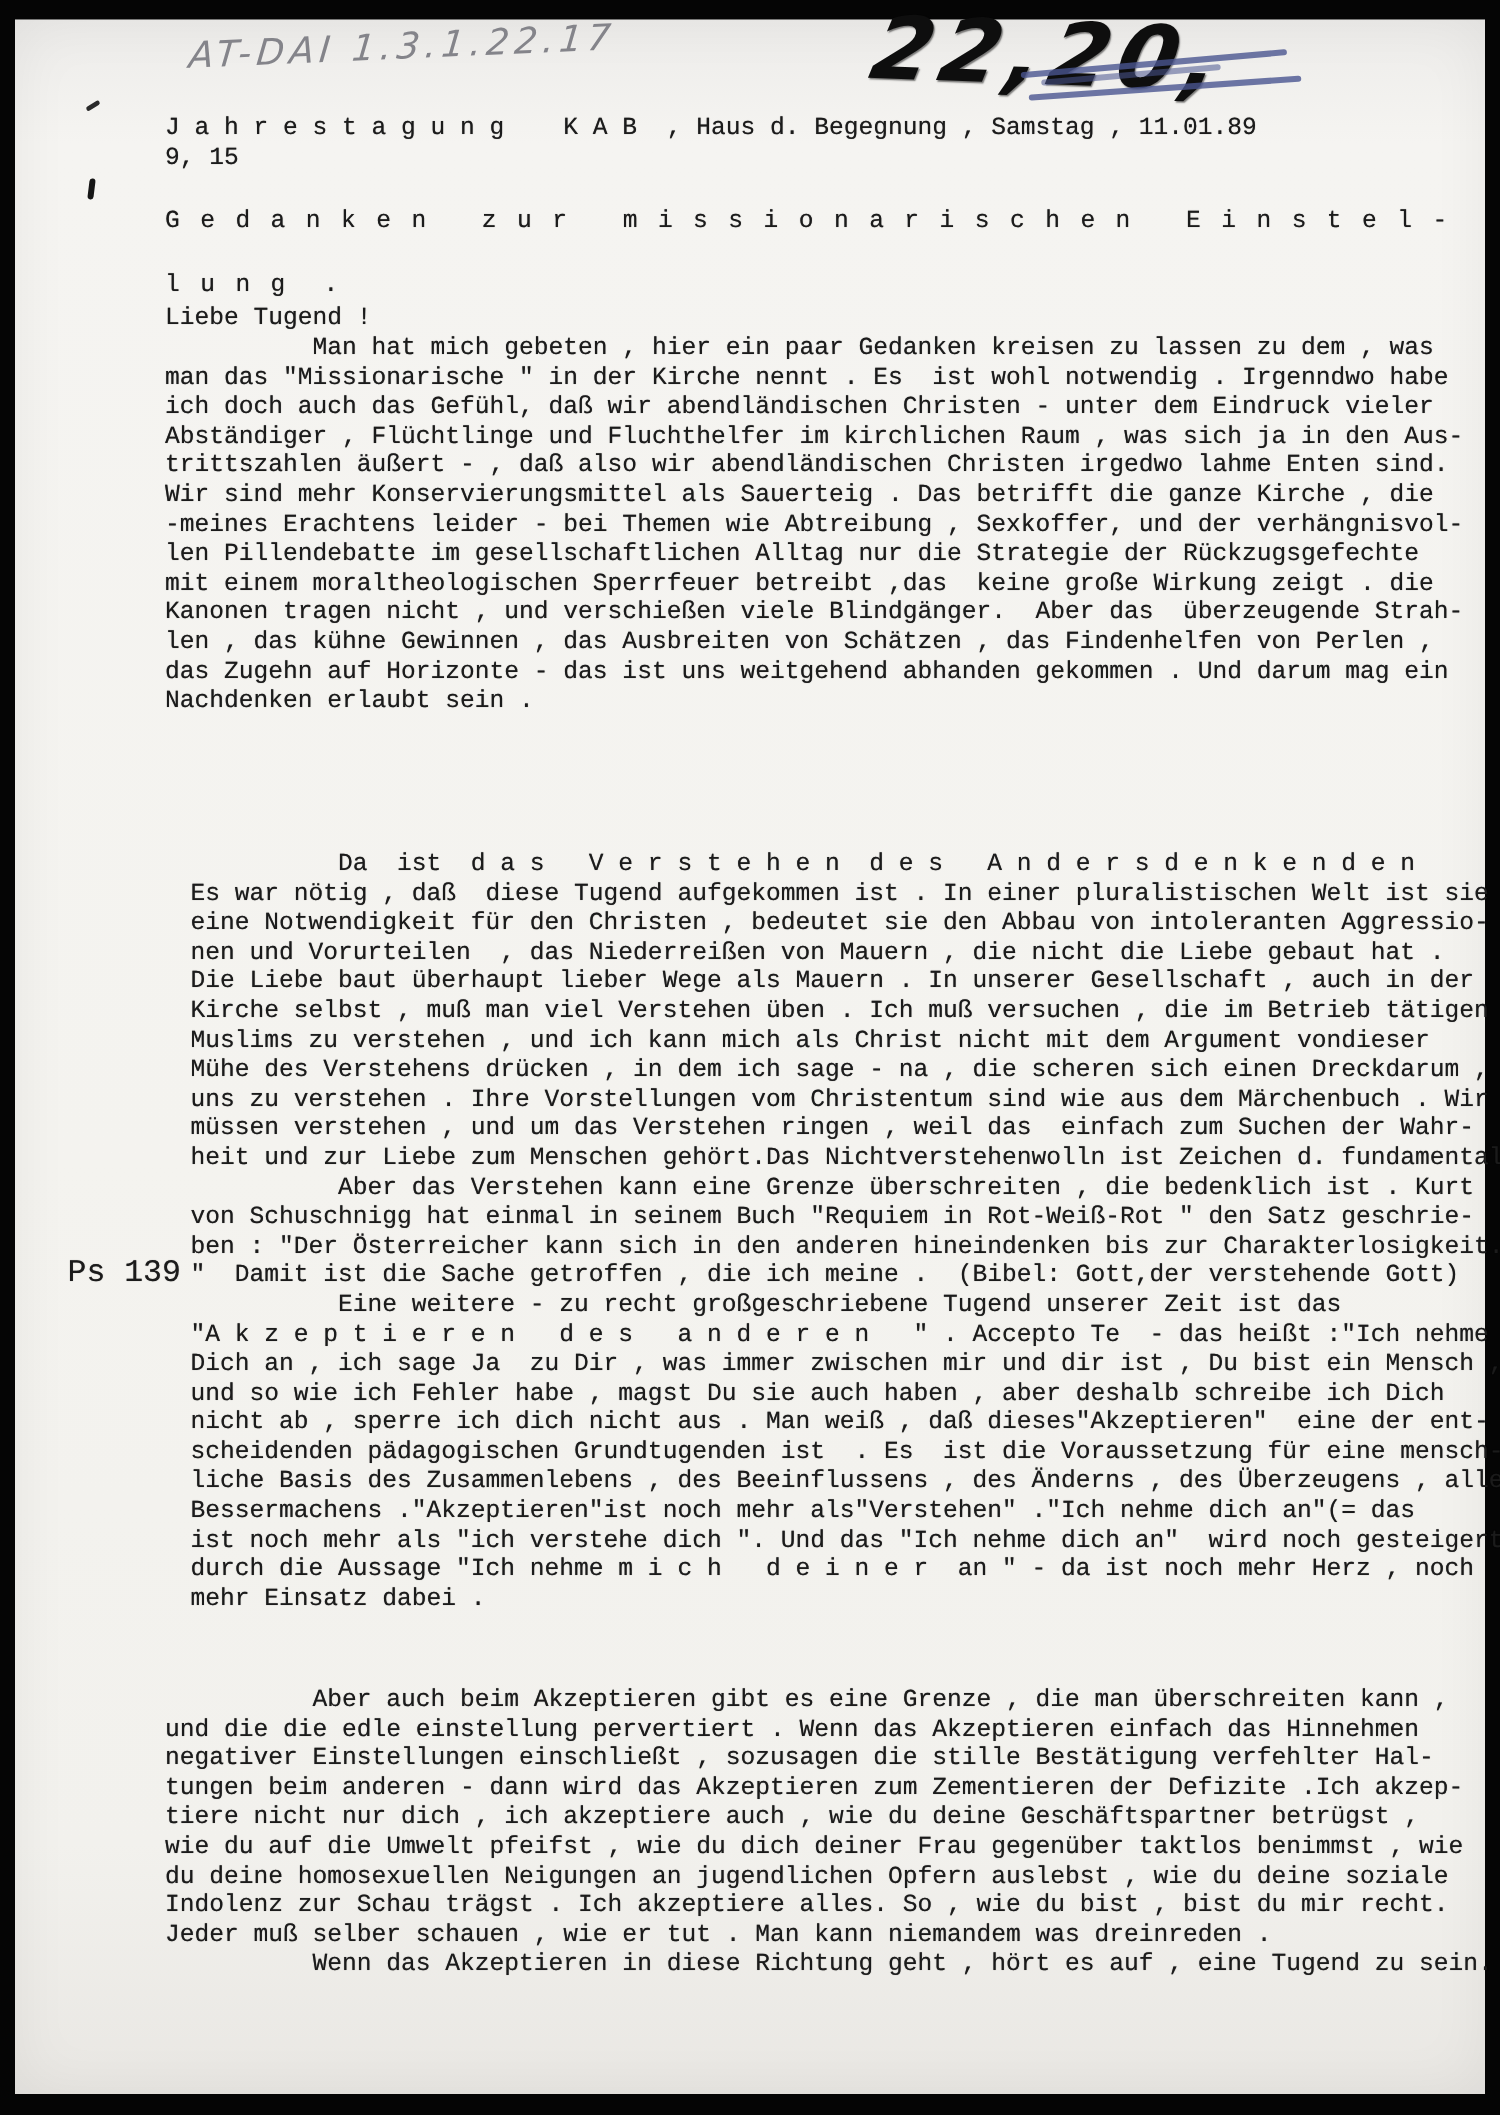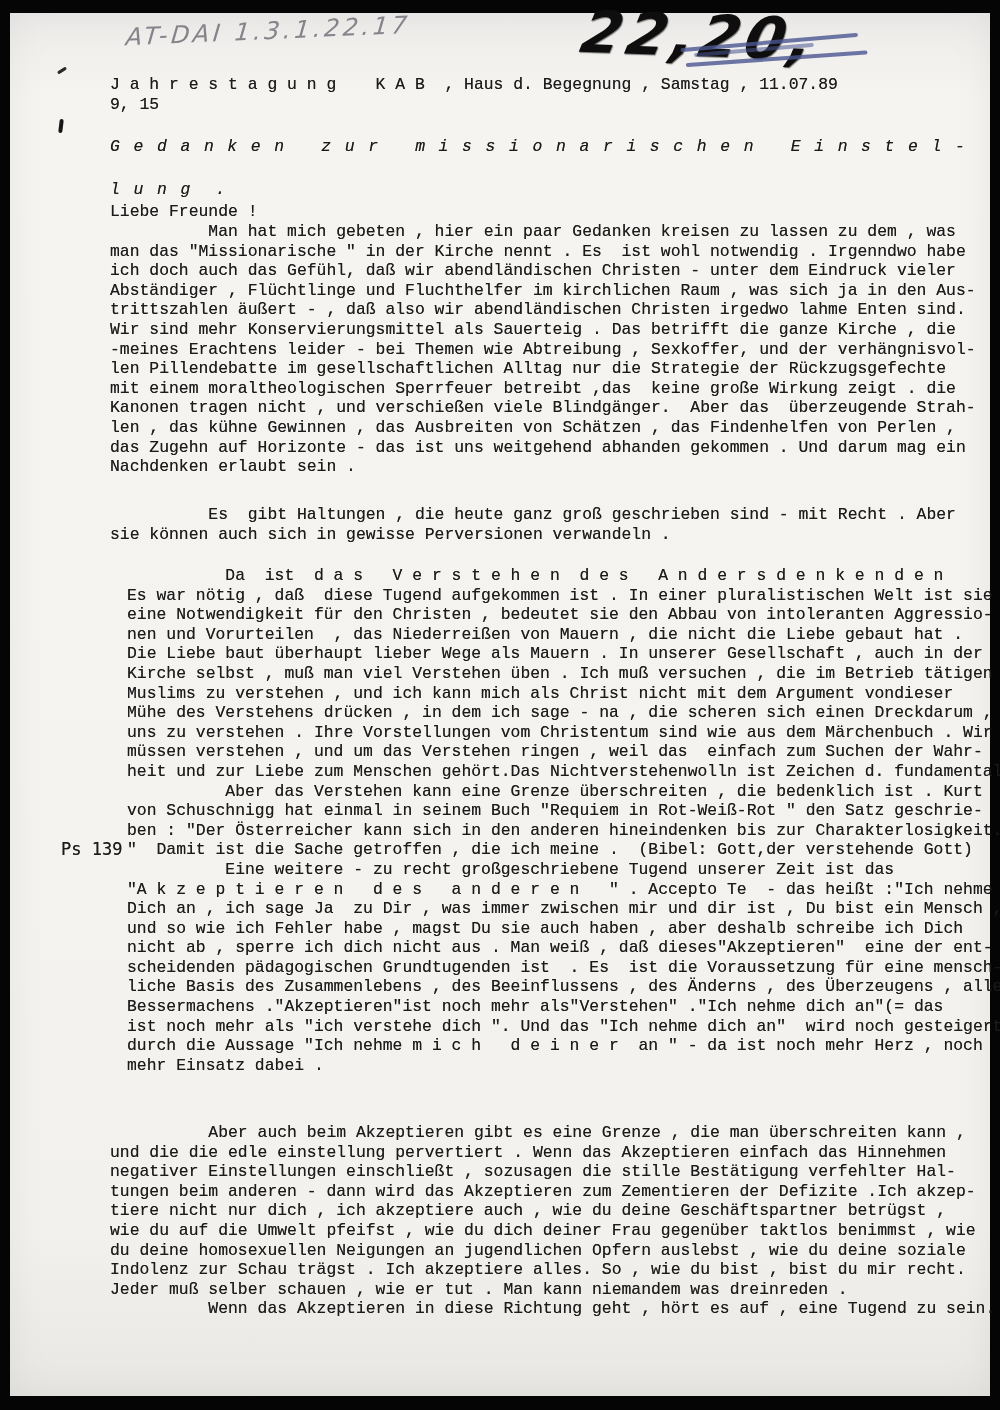--- a/index.html
+++ b/index.html
@@ -16,34 +16,35 @@
     box-shadow:inset 0 0 40px rgba(0,0,0,0.06);
   }
   .blk{
     position:absolute;left:100px;margin:0;
     font-family:"Liberation Mono","DejaVu Sans Mono",monospace;
     font-size:16.4px;line-height:19.6px;
     color:#1b1b1b;
     white-space:pre;
     text-shadow:0 0 0.5px rgba(20,20,20,0.65);
   }
-  .title1,.title2{letter-spacing:1.9px;font-style:italic;}
+  .title1,.title2{letter-spacing:1.9px;}
   .blk-header{top:62px;}
   .title1{top:124px;}
   .title2{top:167px;}
   .salutation{top:189px;}
   .p1{top:209px;}
   .p2{top:492px;}
   .p3{top:553px;margin-left:17px;}
   .p4{top:1070px;margin-top:40px;}
   .p5{top:1278px;}
   .margin-note{
-    position:absolute;left:51px;top:827px;margin:0;
-    font-size:17px;line-height:19.6px;color:#1b1b1b;white-space:pre;
+    position:absolute;left:35px;top:827px;margin:0;
+    font-size:21px;line-height:19.6px;color:#1b1b1b;white-space:pre;
     text-shadow:0 0 0.5px rgba(20,20,20,0.65);
+    font-family:Liberation Mono, monospace;
   }
   .hw-pencil{
     position:absolute;left:116px;top:4px;
     font-family:"DejaVu Sans",sans-serif;
     font-style:italic;font-size:24px;
     color:#84848a;letter-spacing:3.5px;
     transform:rotate(-2.5deg) skewX(-8deg);
     white-space:pre;
   }
   .hw-number{
@@ -77,45 +78,43 @@
   <div class="hw-number">
     <span class="num">22,20,</span>
     <span class="strike s1"></span>
     <span class="strike s2"></span>
     <span class="strike s3"></span>
   </div>
 
   <div class="speck sp1"></div>
   <div class="speck sp2"></div>
 
-  <pre class="blk blk-header">J a h r e s t a g u n g    K A B  , Haus d. Begegnung , Samstag , 11.07.89
+  <pre class="blk blk-header">J a h r e s t a g u n g    K A B  , Haus d. Begegnung , Samstag , 11.01.89
 9, 15</pre>
 
   <pre class="blk title1">G e d a n k e n   z u r   m i s s i o n a r i s c h e n   E i n s t e l -</pre>
 
   <pre class="blk title2">l u n g  .</pre>
 
-  <pre class="blk salutation">Liebe Freunde !</pre>
+  <pre class="blk salutation">Liebe Tugend !</pre>
 
   <pre class="blk p1">          Man hat mich gebeten , hier ein paar Gedanken kreisen zu lassen zu dem , was
 man das "Missionarische " in der Kirche nennt . Es  ist wohl notwendig . Irgenndwo habe
 ich doch auch das Gefühl, daß wir abendländischen Christen - unter dem Eindruck vieler
 Abständiger , Flüchtlinge und Fluchthelfer im kirchlichen Raum , was sich ja in den Aus-
 trittszahlen äußert - , daß also wir abendländischen Christen irgedwo lahme Enten sind.
 Wir sind mehr Konservierungsmittel als Sauerteig . Das betrifft die ganze Kirche , die
 -meines Erachtens leider - bei Themen wie Abtreibung , Sexkoffer, und der verhängnisvol-
 len Pillendebatte im gesellschaftlichen Alltag nur die Strategie der Rückzugsgefechte
 mit einem moraltheologischen Sperrfeuer betreibt ,das  keine große Wirkung zeigt . die
 Kanonen tragen nicht , und verschießen viele Blindgänger.  Aber das  überzeugende Strah-
 len , das kühne Gewinnen , das Ausbreiten von Schätzen , das Findenhelfen von Perlen ,
 das Zugehn auf Horizonte - das ist uns weitgehend abhanden gekommen . Und darum mag ein
 Nachdenken erlaubt sein .</pre>
 
-  <pre class="blk p2">          Es  gibt Haltungen , die heute ganz groß geschrieben sind - mit Recht . Aber
-sie können auch sich in gewisse Perversionen verwandeln .</pre>
 
   <pre class="blk p3">          Da  ist  d a s   V e r s t e h e n  d e s   A n d e r s d e n k e n d e n
 Es war nötig , daß  diese Tugend aufgekommen ist . In einer pluralistischen Welt ist sie
 eine Notwendigkeit für den Christen , bedeutet sie den Abbau von intoleranten Aggressio-
 nen und Vorurteilen  , das Niederreißen von Mauern , die nicht die Liebe gebaut hat .
 Die Liebe baut überhaupt lieber Wege als Mauern . In unserer Gesellschaft , auch in der
 Kirche selbst , muß man viel Verstehen üben . Ich muß versuchen , die im Betrieb tätigen
 Muslims zu verstehen , und ich kann mich als Christ nicht mit dem Argument vondieser
 Mühe des Verstehens drücken , in dem ich sage - na , die scheren sich einen Dreckdarum ,
 uns zu verstehen . Ihre Vorstellungen vom Christentum sind wie aus dem Märchenbuch . Wir

